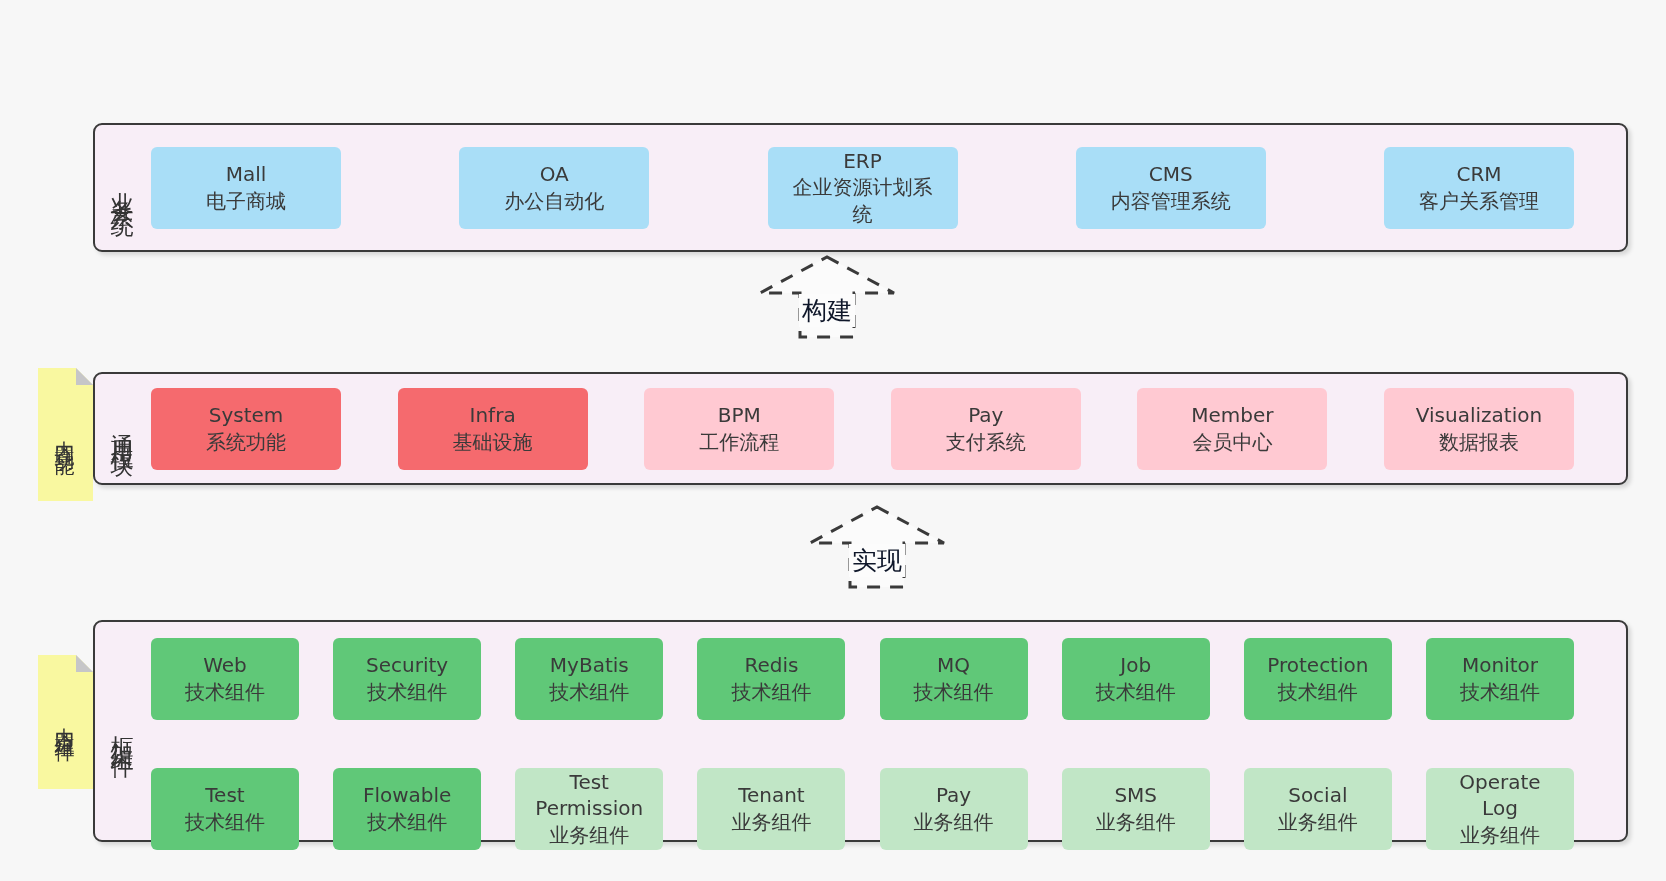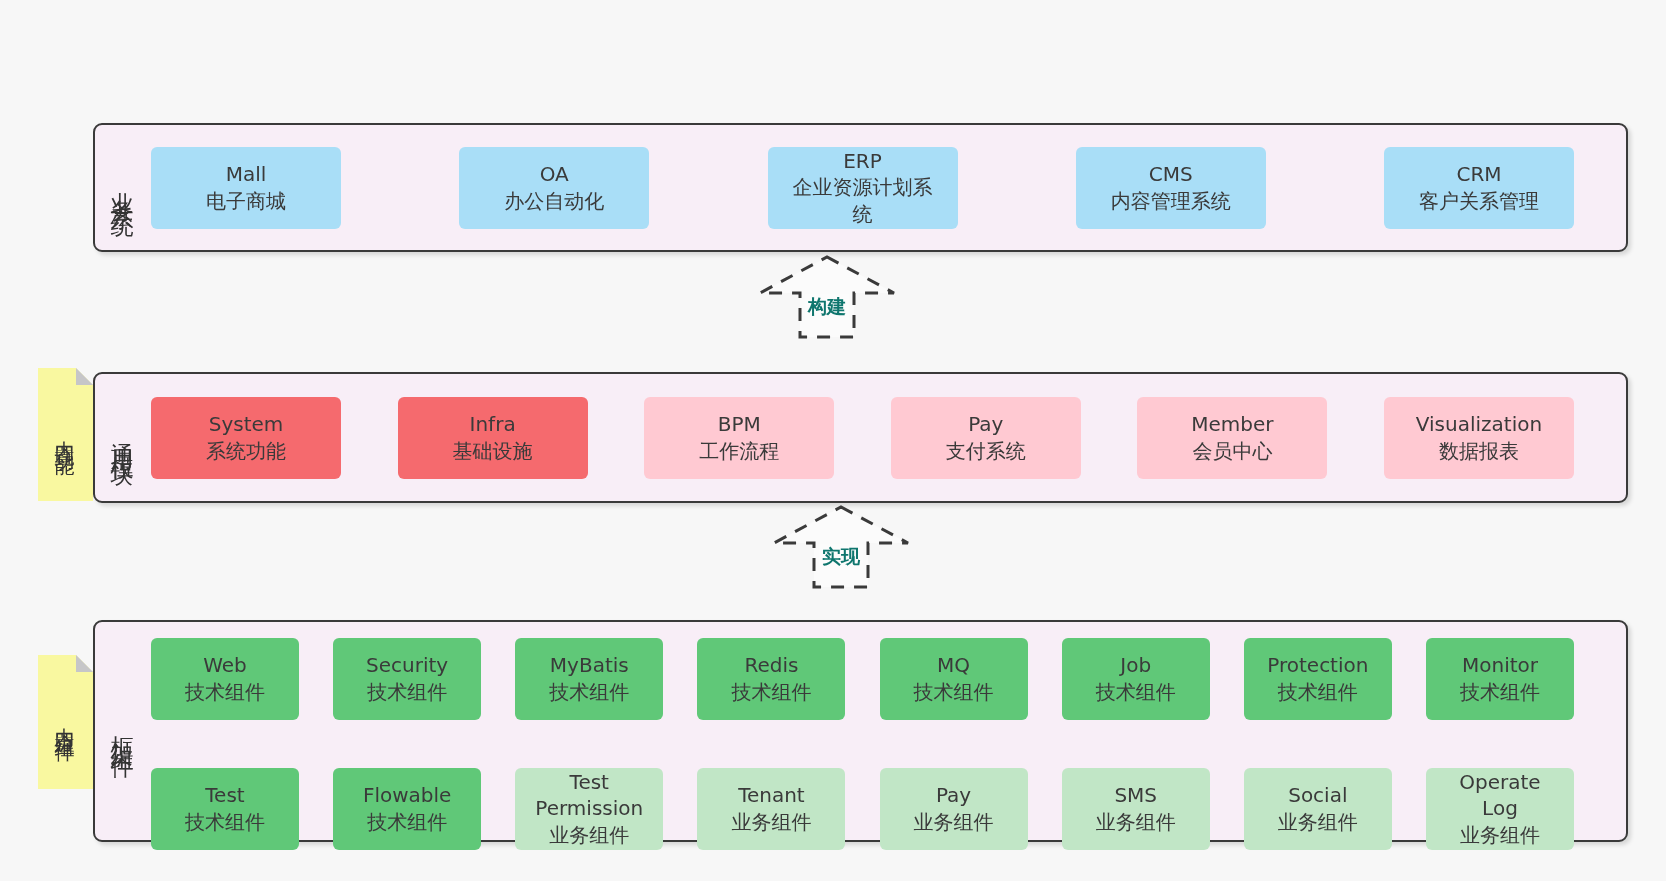--- a/index.html
+++ b/index.html
@@ -57,21 +57,21 @@
     font-size:20px; letter-spacing:5px; color:#333;
   }
   .sticky .fold{
     position:absolute; top:0; right:0; width:17px; height:17px;
     background:linear-gradient(to bottom left, rgba(0,0,0,0) 49%, var(--fold) 50%);
   }
   .arrow{position:absolute; width:140px; height:86px;}
   .arrow svg{display:block;}
   .arrow .arrow-label{
     position:absolute; left:50%; top:40px; transform:translateX(-50%);
-    background:#fcfcfc; padding:0 3px; font-size:19px; color:#0f766e; white-space:nowrap;font-weight:bold;
+    background:#fcfcfc; padding:0 3px; font-size:25px; color:#0f172a; white-space:nowrap;
   }
 </style>
 </head>
 <body>
 
 <div class="layer cols6" style="top:123px;height:129px;">
   <div class="layer-label">业务系统</div>
   <div class="rows">
       <div class="row">
         <div class="box blue">
@@ -103,21 +103,21 @@
     <path d="M70 3 L137 39 L97 39 L97 83 L43 83 L43 39 L3 39 Z" fill="#fbfbfb" stroke="#3a3a3a" stroke-width="3" stroke-dasharray="13 10"></path>
   </svg>
   <span class="arrow-label">构建</span>
 </div>
 
 <div class="sticky" style="top:368px;height:133px;">
   <span>内置功能</span>
   <span class="fold"></span>
 </div>
 
-<div class="layer cols6" style="top:372px;height:131px;">
+<div class="layer cols6" style="top:372px;height:113px;">
   <div class="layer-label">通用模块</div>
   <div class="rows">
       <div class="row">
         <div class="box red">
           <div>System</div>
           <div>系统功能</div>
         </div>
         <div class="box red">
           <div>Infra</div>
           <div>基础设施</div>
@@ -135,21 +135,21 @@
           <div>会员中心</div>
         </div>
         <div class="box pink">
           <div>Visualization</div>
           <div>数据报表</div>
         </div>
       </div>
     </div>
 </div>
 
-<div class="arrow" style="left:771px;top:504px;">
+<div class="arrow" style="left:807px;top:504px;">
   <svg width="140" height="86" viewBox="0 0 140 86">
     <path d="M70 3 L137 39 L97 39 L97 83 L43 83 L43 39 L3 39 Z" fill="#fbfbfb" stroke="#3a3a3a" stroke-width="3" stroke-dasharray="13 10"></path>
   </svg>
   <span class="arrow-label">实现</span>
 </div>
 
 <div class="sticky" style="top:655px;height:134px;">
   <span>内置组件</span>
   <span class="fold"></span>
 </div>

